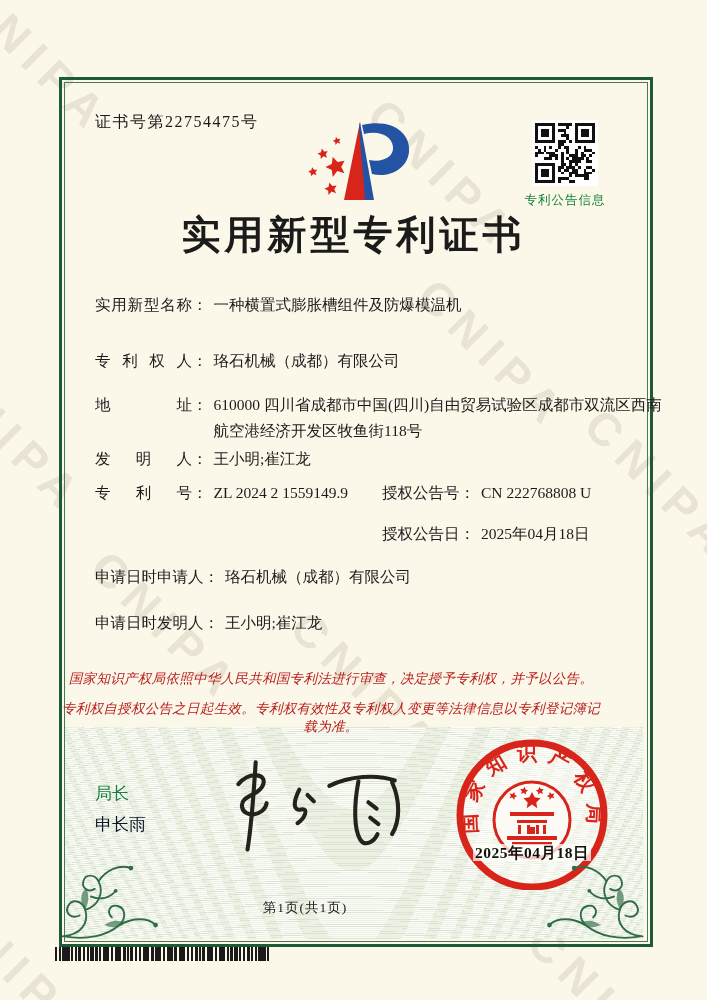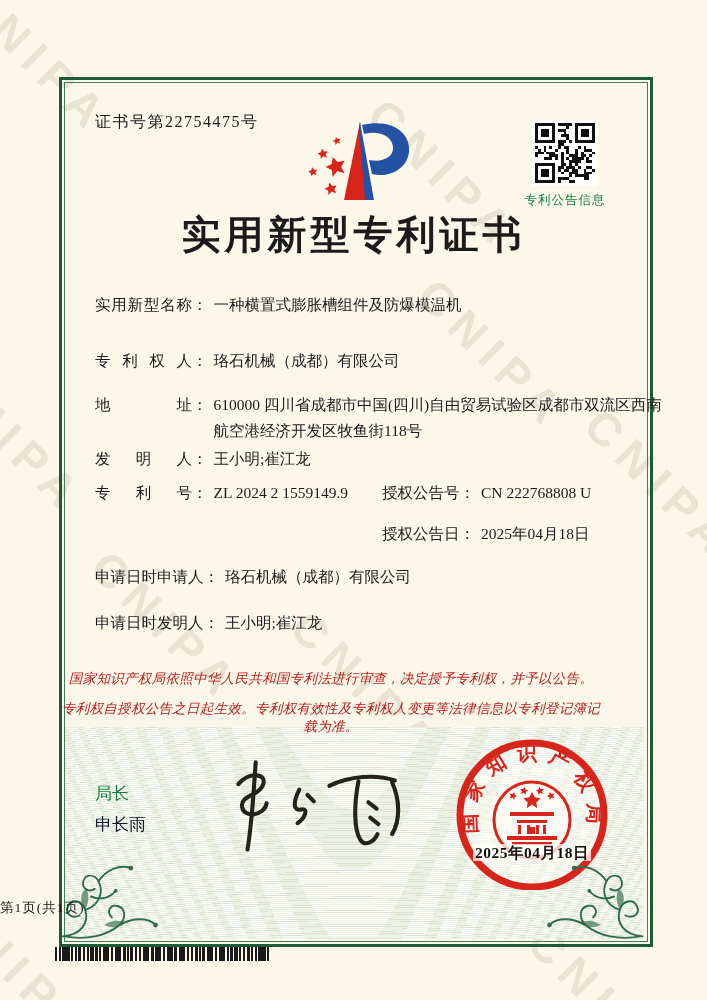--- a/index.html
+++ b/index.html
@@ -43,21 +43,21 @@
   .sig-title{position:absolute;left:95px;top:782px;font-family:"Liberation Sans",sans-serif;
              font-size:17px;color:#15803d;z-index:2;}
   .sig-name{position:absolute;left:95px;top:813px;font-family:"Liberation Sans",sans-serif;
             font-size:17px;color:#0f172a;z-index:2;}
   .sig-hand{position:absolute;left:210px;top:755px;width:215px;height:100px;z-index:2;}
   .seal{position:absolute;left:455px;top:736px;width:154px;height:154px;z-index:2;}
   .seal-date{position:absolute;left:455px;top:843px;width:154px;text-align:center;z-index:3;
              font-size:15.5px;font-weight:700;color:#101010;letter-spacing:.5px;}
   .seal-date span{background:rgba(255,253,248,.75);padding:0 2px;}
   
-  .pageno{position:absolute;left:0;top:899px;width:610px;text-align:left;font-size:13.5px;
+  .pageno{position:absolute;left:0;top:899px;width:610px;text-align:center;font-size:13.5px;
           letter-spacing:1px;z-index:2;}
   .flourish{position:absolute;width:112px;height:95px;z-index:2;}
   .flourish.left{left:53px;top:849px;}
   .flourish.right{left:540px;top:849px;transform:scaleX(-1);}
   .barcode{position:absolute;left:55px;top:947px;width:214px;height:14px;z-index:2;
            background-image:
              repeating-linear-gradient(90deg,#1a1a1a 0 2px,transparent 2px 4px),
              repeating-linear-gradient(90deg,#1a1a1a 0 1px,transparent 1px 7px),
              repeating-linear-gradient(90deg,transparent 0 10px,#1a1a1a 10px 13px);}
 </style>

